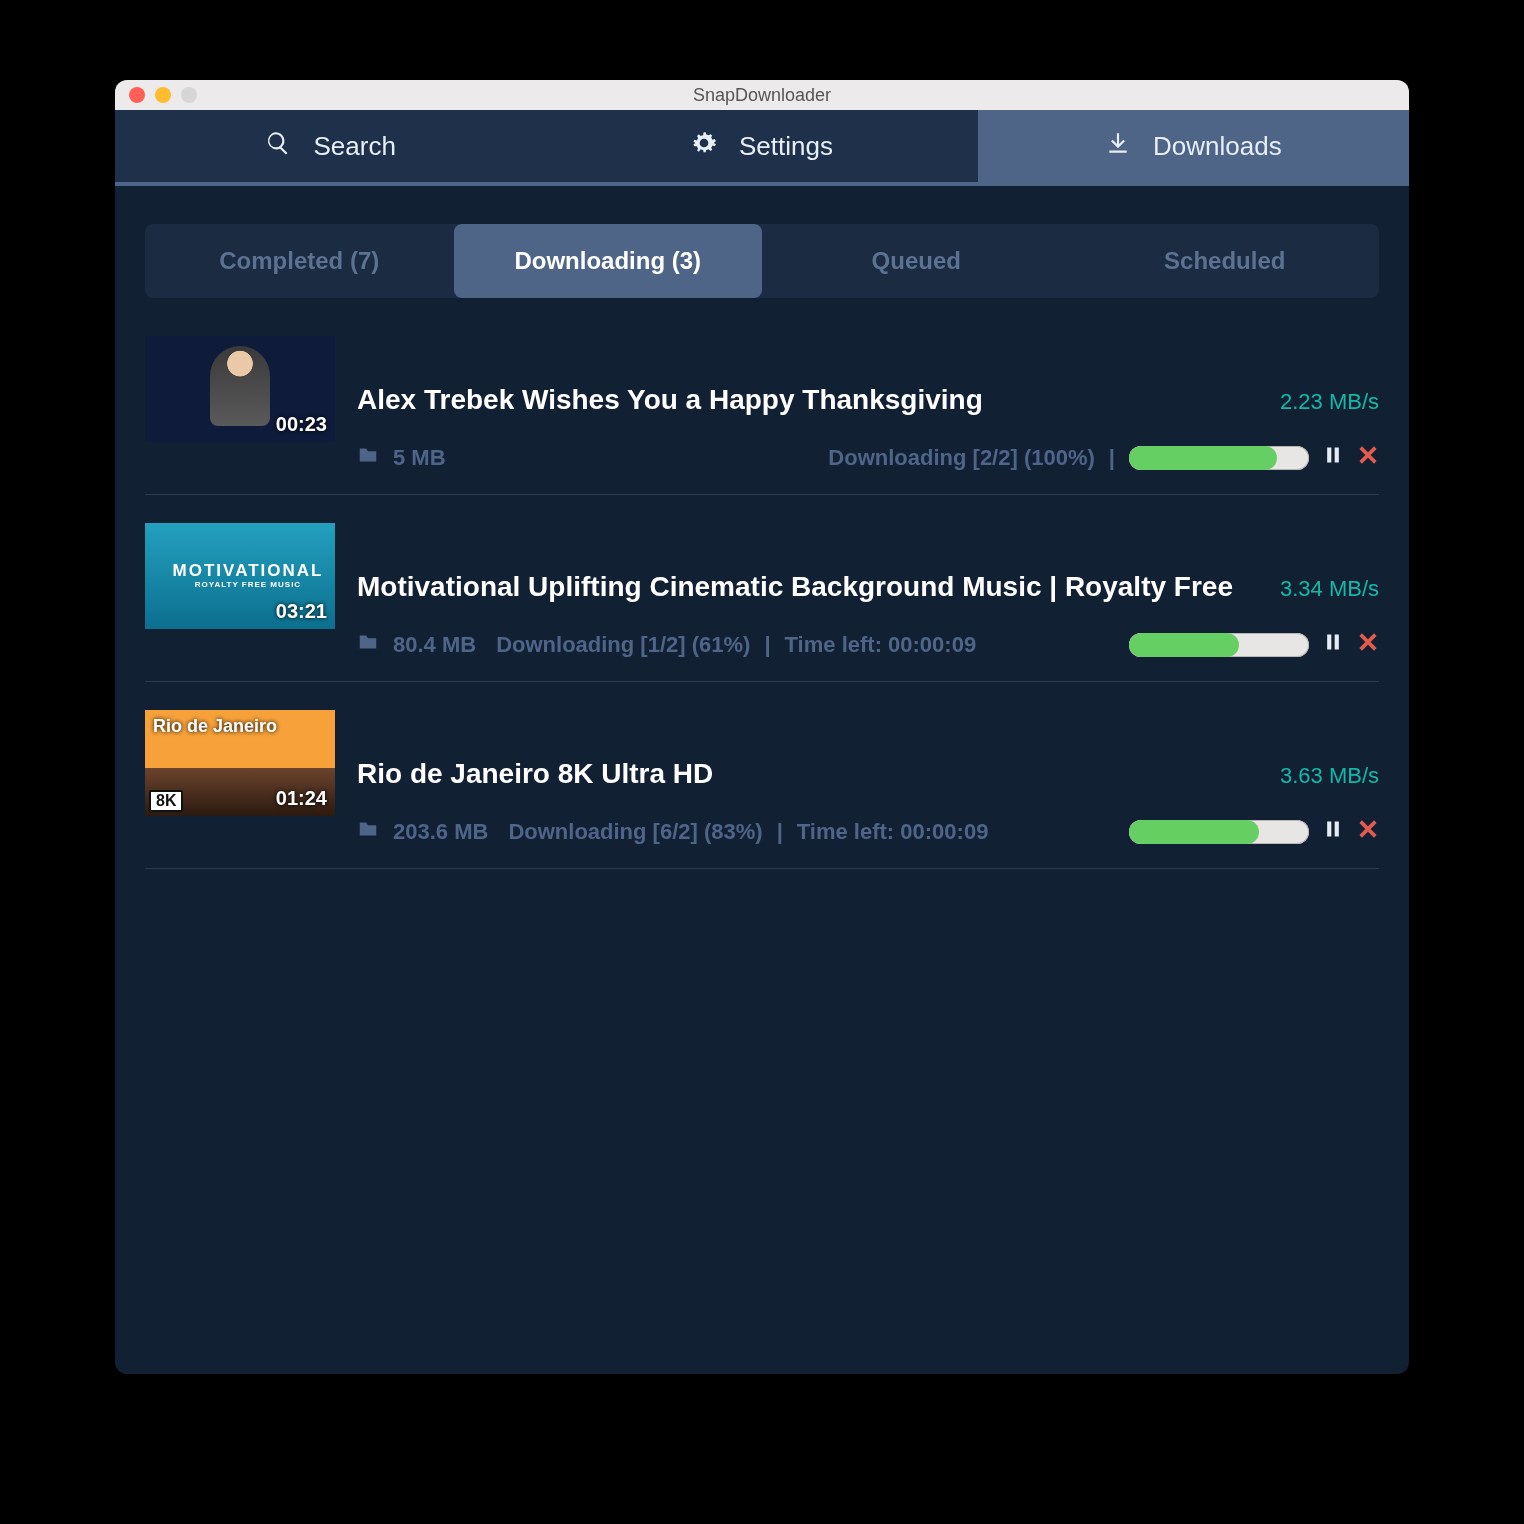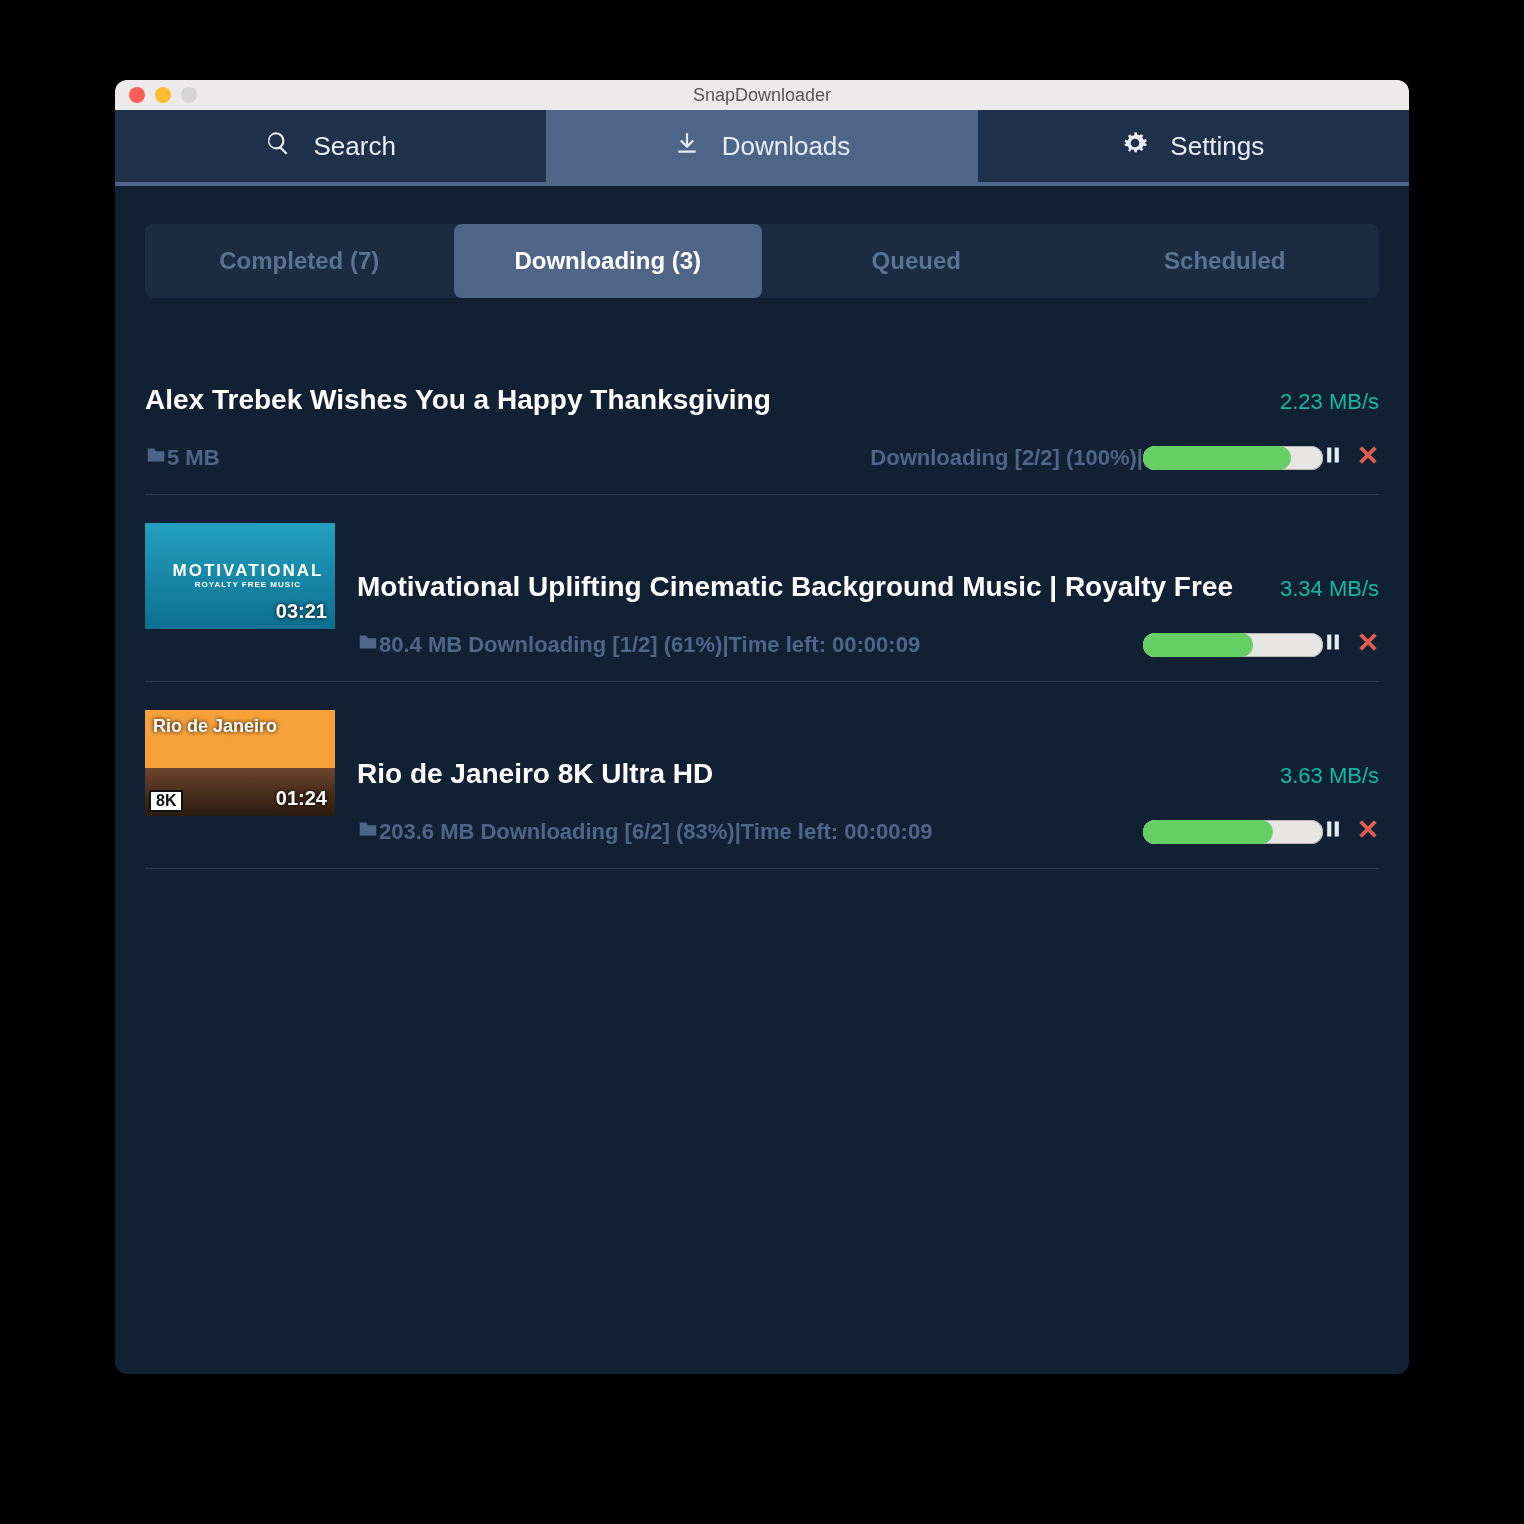--- a/index.html
+++ b/index.html
@@ -103,21 +103,21 @@
 
   .rowbody { flex: 1; min-width: 0; }
   .titleline { display: flex; align-items: baseline; gap: 20px; margin-top: 48px; }
   .title {
     color: #fff; font-size: 28px; font-weight: 700;
     white-space: nowrap; overflow: hidden; text-overflow: ellipsis;
     flex: 1;
   }
   .speed { color: #14b8a6; font-size: 22px; white-space: nowrap; }
   .statusline {
-    display: flex; align-items: center; 
+    display: flex; align-items: center; gap: 14px;
     margin-top: 28px;
     color: #4e6588; font-size: 22px; font-weight: 600;
   }
   .statusline .folder-icon svg{width:22px;height:22px;fill:#4e6588;}
   .statusline .size{margin-right:6px;}
   .statusline .sep{color:#4e6588;}
   .progress {
     width: 180px; height: 24px; background: #e8e6e4; border-radius: 12px;
     overflow: hidden; position: relative; flex: 0 0 180px;
     box-shadow: inset 0 0 0 1px #b9b7b4;
@@ -143,48 +143,51 @@
 
   <div class="topnav">
     <div class="topnav-item">
       <span>
         <svg viewBox="0 0 24 24">
             <path d="M10 2a8 8 0 015.3 13.9l5.4 5.4-1.4 1.4-5.4-5.4A8 8 0 1110 2zm0 2a6 6 0 100 12 6 6 0 000-12z"></path>
           </svg>
       </span>
       <span>Search</span>
     </div>
+    <div class="topnav-item">
+      <span>
+        <svg viewBox="0 0 24 24">
+            <path d="M12 8a4 4 0 100 8 4 4 0 000-8zm9 4l2 1.2-1 1.7-2.2-.6a7 7 0 01-1.2 2l1 2-1.7 1-1.6-1.6a7 7 0 01-2.3.7l-.4 2.2h-2l-.4-2.2a7 7 0 01-2.3-.7L7.3 20l-1.7-1 1-2a7 7 0 01-1.2-2L3.2 15l-1-1.7L4 12l-1.8-1.3 1-1.7 2.2.6a7 7 0 011.2-2l-1-2L7.3 4l1.6 1.6a7 7 0 012.3-.7L11.6 2h2l.4 2.2a7 7 0 012.3.7L17.9 4l1.7 1-1 2a7 7 0 011.2 2l2.2-.6 1 1.7L21 12z"></path>
+          </svg>
+      </span>
+      <span>Settings</span>
+    </div>
     <div class="topnav-item active">
       <span>
         <svg viewBox="0 0 24 24">
             <path d="M11 3h2v10l4-4 1.4 1.4L12 16.8 5.6 10.4 7 9l4 4V3zM4 19h16v2H4z"></path>
           </svg>
       </span>
       <span>Downloads</span>
     </div>
-    <div class="topnav-item">
-      <span>
-        <svg viewBox="0 0 24 24">
-            <path d="M12 8a4 4 0 100 8 4 4 0 000-8zm9 4l2 1.2-1 1.7-2.2-.6a7 7 0 01-1.2 2l1 2-1.7 1-1.6-1.6a7 7 0 01-2.3.7l-.4 2.2h-2l-.4-2.2a7 7 0 01-2.3-.7L7.3 20l-1.7-1 1-2a7 7 0 01-1.2-2L3.2 15l-1-1.7L4 12l-1.8-1.3 1-1.7 2.2.6a7 7 0 011.2-2l-1-2L7.3 4l1.6 1.6a7 7 0 012.3-.7L11.6 2h2l.4 2.2a7 7 0 012.3.7L17.9 4l1.7 1-1 2a7 7 0 011.2 2l2.2-.6 1 1.7L21 12z"></path>
-          </svg>
-      </span>
-      <span>Settings</span>
-    </div>
   </div>
 
   <div class="subtabs">
     <div class="subtab">Completed (7)</div>
     <div class="subtab active">Downloading (3)</div>
     <div class="subtab">Queued</div>
     <div class="subtab">Scheduled</div>
   </div>
 
   <div class="list">
 
     <div class="row">
+      <div class="thumb thumb1">
+        <div class="dur">00:23</div>
+      </div>
       <div class="rowbody">
         <div class="titleline">
           <div class="title">Alex Trebek Wishes You a Happy Thanksgiving</div>
           <div class="speed">2.23 MB/s</div>
         </div>
         <div class="statusline">
           <span class="folder-icon">
             <svg viewBox="0 0 24 24">
                 <path d="M3 5h7l2 3h9v11H3z"></path>
               </svg>

